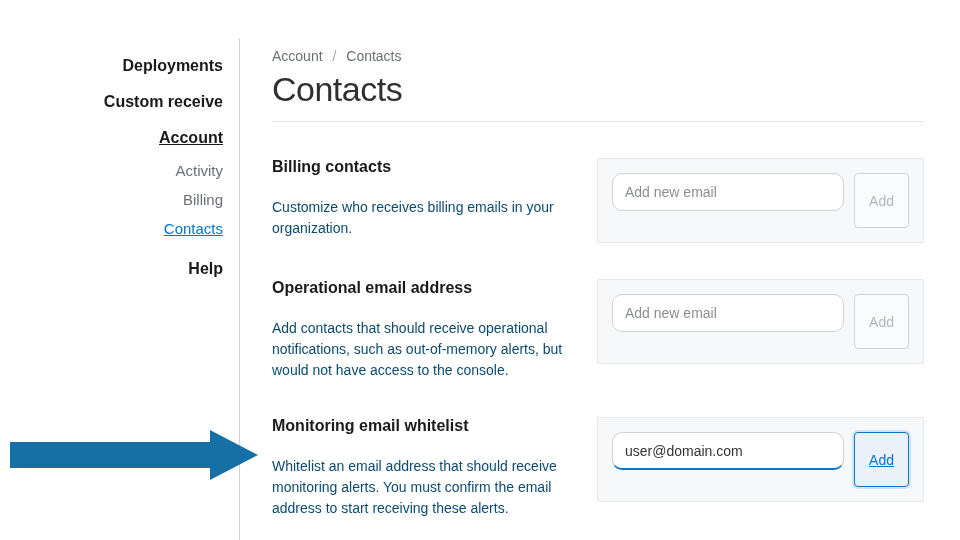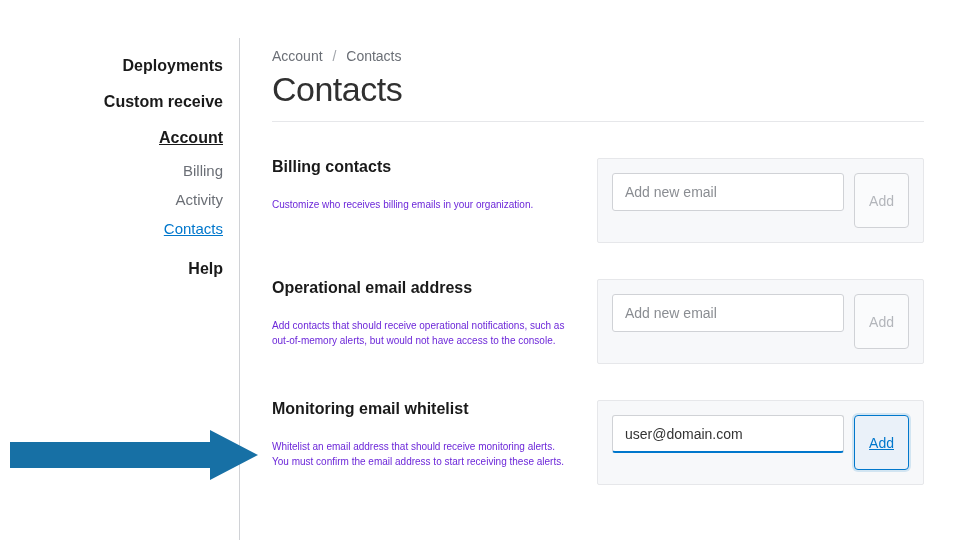--- a/index.html
+++ b/index.html
@@ -11,39 +11,39 @@
 .sidebar .nav-sub { font-size: 15px; color: #6b6f76; padding: 6px 0; cursor: pointer; font-weight: 400; }
 .sidebar .nav-sub.active { color: #0077cc; text-decoration: underline; }
 .main { flex: 1; padding: 10px 36px 0 32px; }
 .breadcrumb { font-size: 14px; color: #6b6f76; margin-bottom: 6px; }
 .breadcrumb .crumb-link { color: #6b6f76; cursor: pointer; }
 .breadcrumb .sep { margin: 0 6px; color: #a0a4aa; }
 .page-title { font-size: 34px; font-weight: 400; color: #303030; padding-bottom: 12px; border-bottom: 1px solid #e6e7ea; margin-bottom: 36px; letter-spacing: -0.5px; }
 .section { display: flex; gap: 28px; margin-bottom: 36px; align-items: flex-start; }
 .section-left { flex: 1; max-width: 330px; }
 .section-heading { font-size: 16px; font-weight: 700; color: #1a1a1a; margin-bottom: 10px; }
-.section-desc { font-size: 10px; color: #6d28d9; line-height: 1.5; margin-top: 21px; }
+.section-desc { font-size: 14px; color: #0c4a6e; line-height: 1.5; margin-top: 21px; }
 .section-right { flex: 1; background: #f7f8fa; border: 1px solid #e6e7ea; padding: 14px; display: flex; gap: 10px; align-items: flex-start; border-radius: 2px; }
-.email-input { flex: 1; height: 38px; border: 1px solid #d0d2d6; border-radius: 3px; padding: 0 12px; font-size: 14px; font-family: inherit; color: #333; background: #fff; }
+.email-input { flex: 1; height: 38px; border: 1px solid #d0d2d6; border-radius: 10px; padding: 0 12px; font-size: 14px; font-family: inherit; color: #333; background: #fff; }
 .email-input::placeholder { color: #8a8d92; }
 .email-input.highlight { border-bottom: 2px solid #0077cc; }
 .add-btn { height: 55px; padding: 0 14px; border: 1px solid #d0d2d6; background: #fafbfc; color: #b3b6bb; border-radius: 4px; font-size: 14px; cursor: pointer; font-family: inherit; }
 .add-btn.active { color: #0077cc; text-decoration: underline; border: 1px solid #0077cc; background: #eaf1f9; box-shadow: 0 0 0 2px rgba(0,119,204,0.15); }
 .arrow-annotation { position: absolute; left: 10px; top: 430px; pointer-events: none; }
 </style>
 </head>
 <body>
 
 <div class="layout">
   <nav class="sidebar">
     <div class="nav-primary">Deployments</div>
     <div class="nav-primary">Custom receive</div>
     <div class="nav-primary current">Account</div>
+    <div class="nav-sub">Activity</div>
     <div class="nav-sub">Billing</div>
-    <div class="nav-sub">Activity</div>
     <div class="nav-sub active">Contacts</div>
     <div class="nav-primary" style="margin-top:8px">Help</div>
   </nav>
 
   <main class="main">
     <div class="breadcrumb">
       <span class="crumb-link">Account</span>
       <span class="sep">/</span>
       <span>Contacts</span>
     </div>

